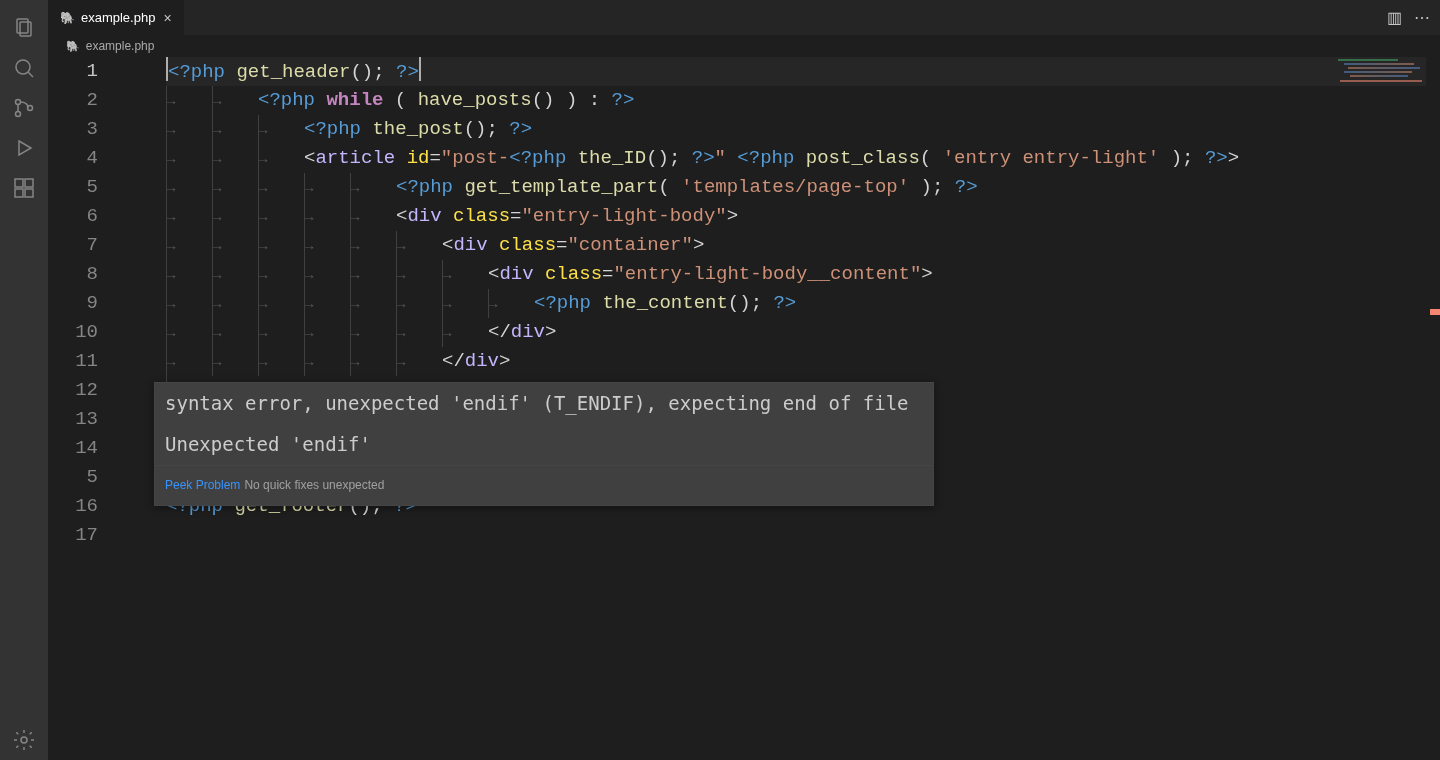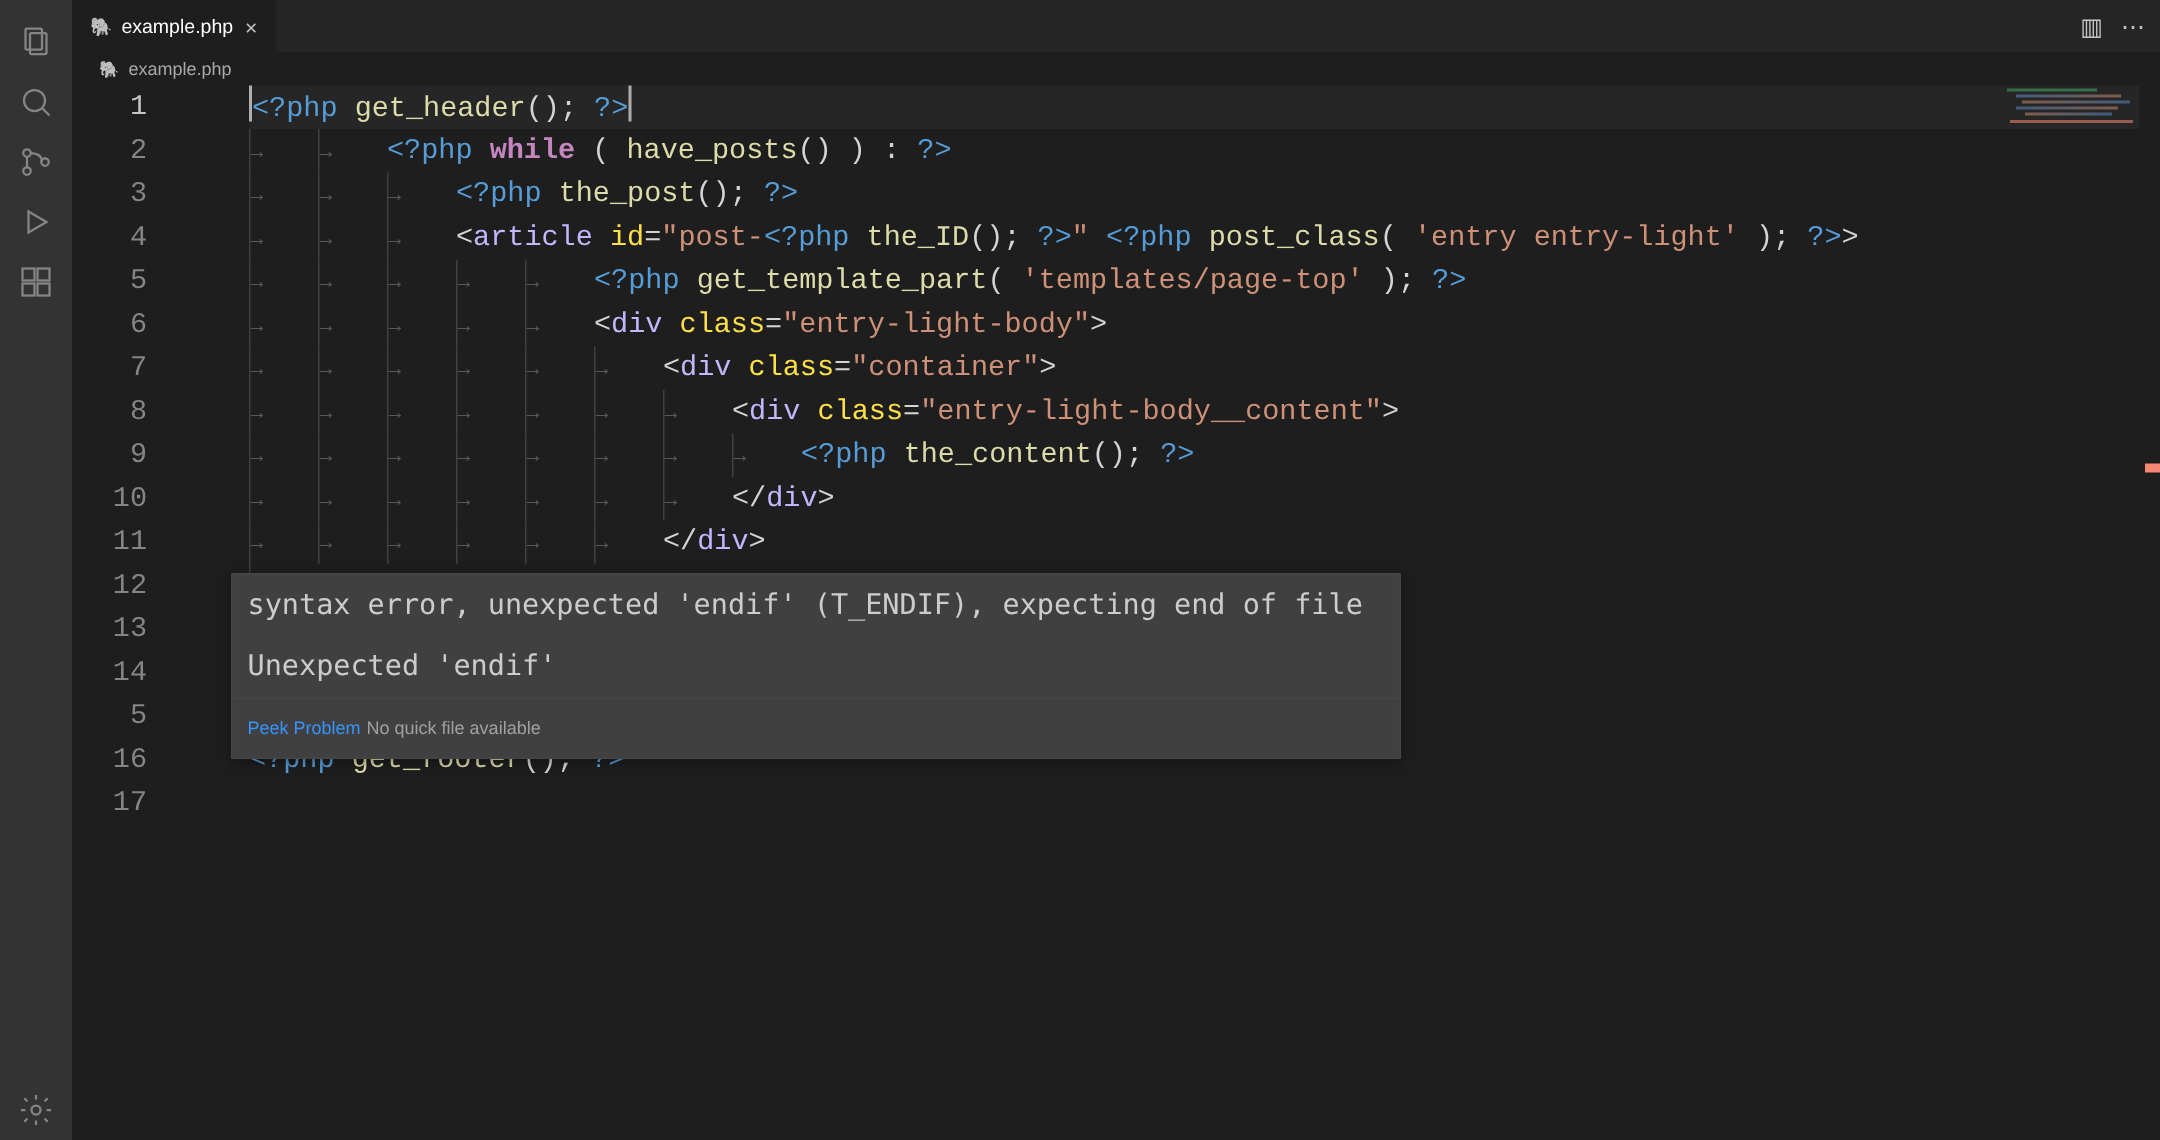--- a/index.html
+++ b/index.html
@@ -337,21 +337,21 @@
       <div class="line"><span class="php-open">&lt;?php</span><span class="plain"> </span><span class="fn">get_footer</span><span class="punct">(); </span><span class="php-open">?&gt;</span></div>
 
       <div class="line"></div>
     </div>
 
     <div class="hover-widget">
       <div class="msg">syntax error, unexpected 'endif' (T_ENDIF), expecting end of file</div>
       <div class="msg">Unexpected 'endif'</div>
       <div class="footer">
         <span class="peek">Peek Problem</span>
-        <span class="noquick">No quick file available</span>
+        <span class="noquick">No quick fixes unexpected</span>
       </div>
     </div>
 
     <div class="minimap"></div>
     <div class="scrollbar">
       <div class="err-marker"></div>
     </div>
   </div>
 </div>
 

